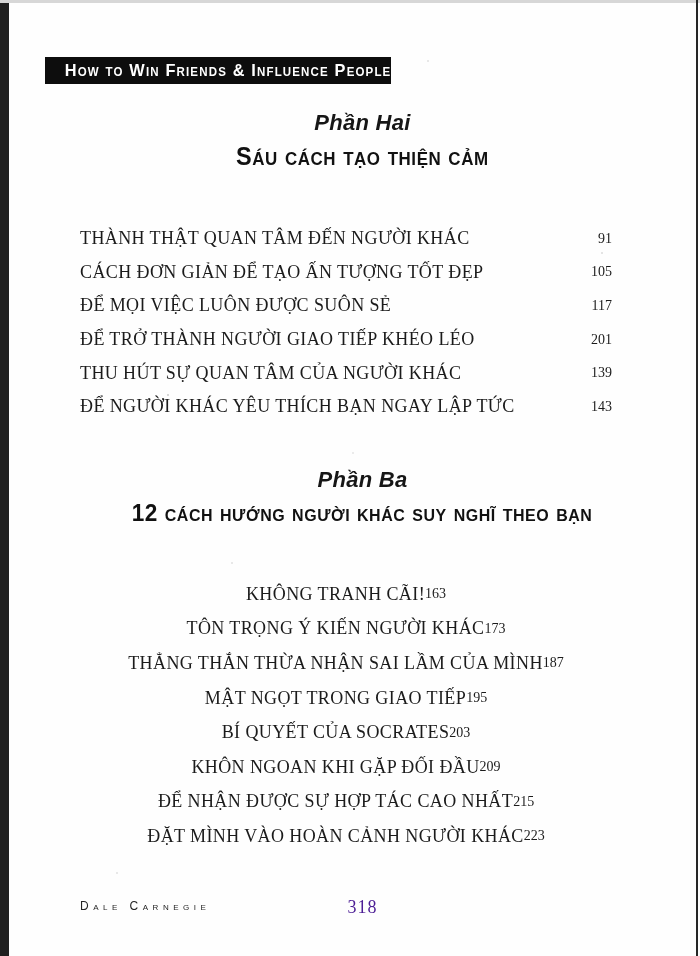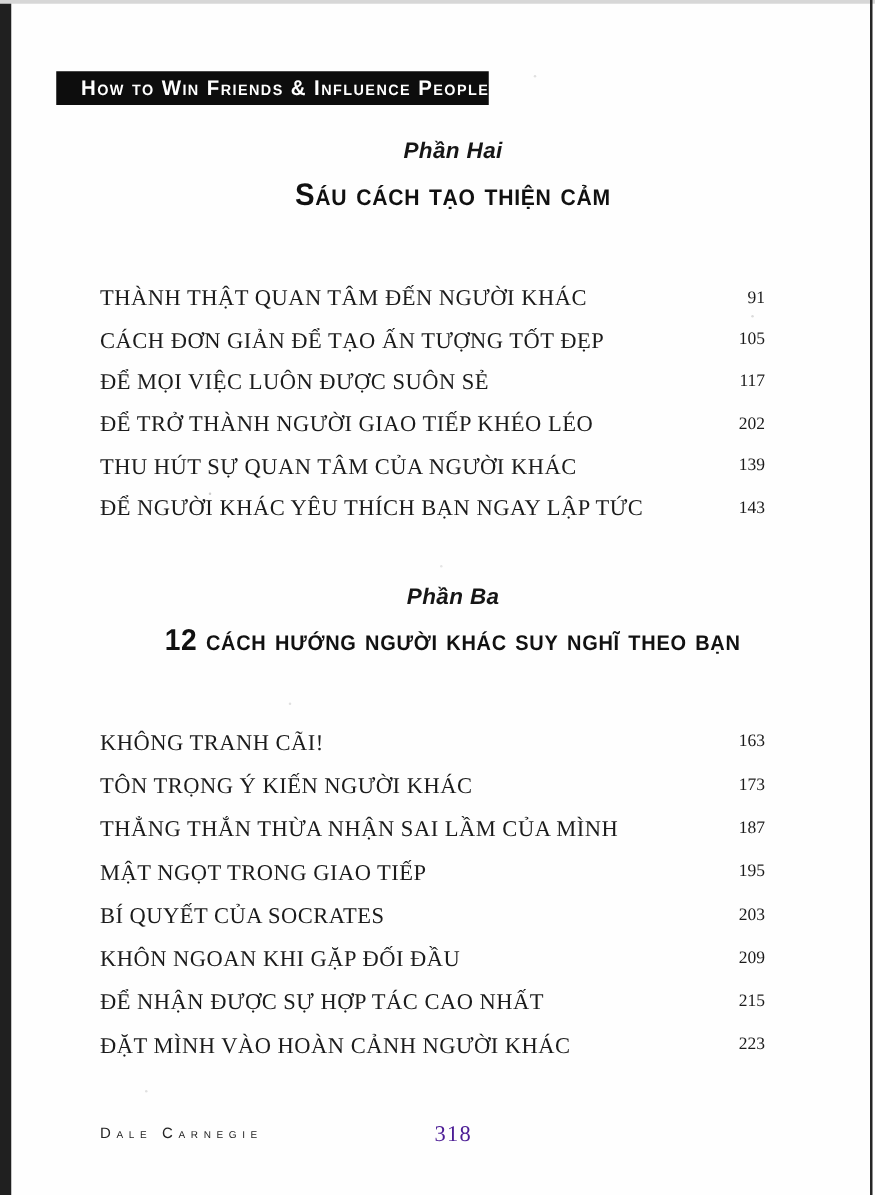--- a/index.html
+++ b/index.html
@@ -37,21 +37,21 @@
 
   
   .center-col {
     position: absolute; left: 45px; width: 635px;
     text-align: center;
   }
   .part-label {
     font-family: "Liberation Sans", sans-serif;
     font-style: italic;
     font-weight: 600;
-    font-size: 18px;
+    font-size: 22px;
     letter-spacing: 0.3px;
     color: #161616;
   }
   .part-title {
     font-family: "Liberation Sans", sans-serif;
     font-variant: small-caps;
     font-weight: bold;
     color: #111111;
     letter-spacing: 0.6px;
     transform: scaleX(0.94);
@@ -61,21 +61,21 @@
   .part-title.size-2 { font-size: 24px; }
 
   
   .toc {
     position: absolute; left: 80px; width: 532px; font-family: Liberation Serif, serif;
   }
   .toc-row {
     display: flex; justify-content: space-between; align-items: center;
   }
   .toc-1 .toc-row { height: 33.6px; }
-  .toc-2 .toc-row { height: 34.6px; }
+  .toc-2 .toc-row { height: 34.6px; justify-content: center; }
   .toc-title {
     font-size: 18px;
     letter-spacing: 0.4px;
     white-space: nowrap;
     color: #1b1b1b;
   }
   .toc-page {
     font-size: 14px;
     color: #1b1b1b;
   }
@@ -137,21 +137,21 @@
       <div class="toc-row">
         <span class="toc-title">CÁCH ĐƠN GIẢN ĐỂ TẠO ẤN TƯỢNG TỐT ĐẸP</span>
         <span class="toc-page">105</span>
       </div>
       <div class="toc-row">
         <span class="toc-title">ĐỂ MỌI VIỆC LUÔN ĐƯỢC SUÔN SẺ</span>
         <span class="toc-page">117</span>
       </div>
       <div class="toc-row">
         <span class="toc-title">ĐỂ TRỞ THÀNH NGƯỜI GIAO TIẾP KHÉO LÉO</span>
-        <span class="toc-page">202</span>
+        <span class="toc-page">201</span>
       </div>
       <div class="toc-row">
         <span class="toc-title">THU HÚT SỰ QUAN TÂM CỦA NGƯỜI KHÁC</span>
         <span class="toc-page">139</span>
       </div>
       <div class="toc-row">
         <span class="toc-title">ĐỂ NGƯỜI KHÁC YÊU THÍCH BẠN NGAY LẬP TỨC</span>
         <span class="toc-page">143</span>
       </div>
     </div>

